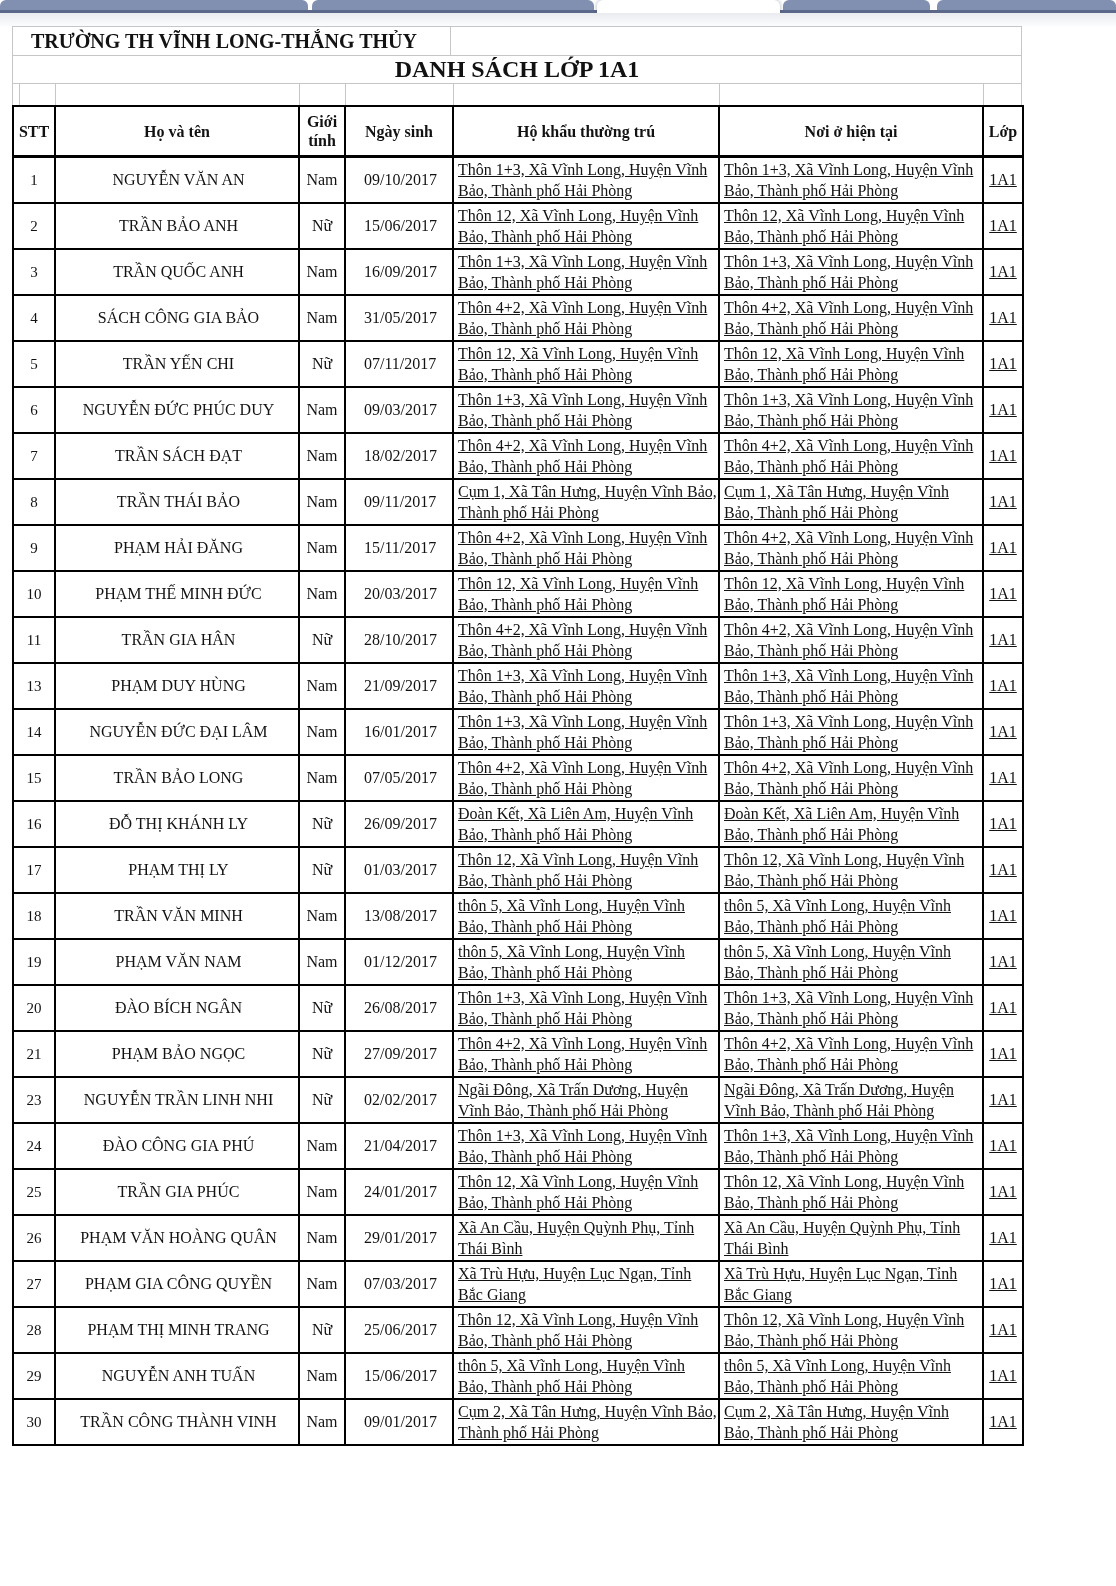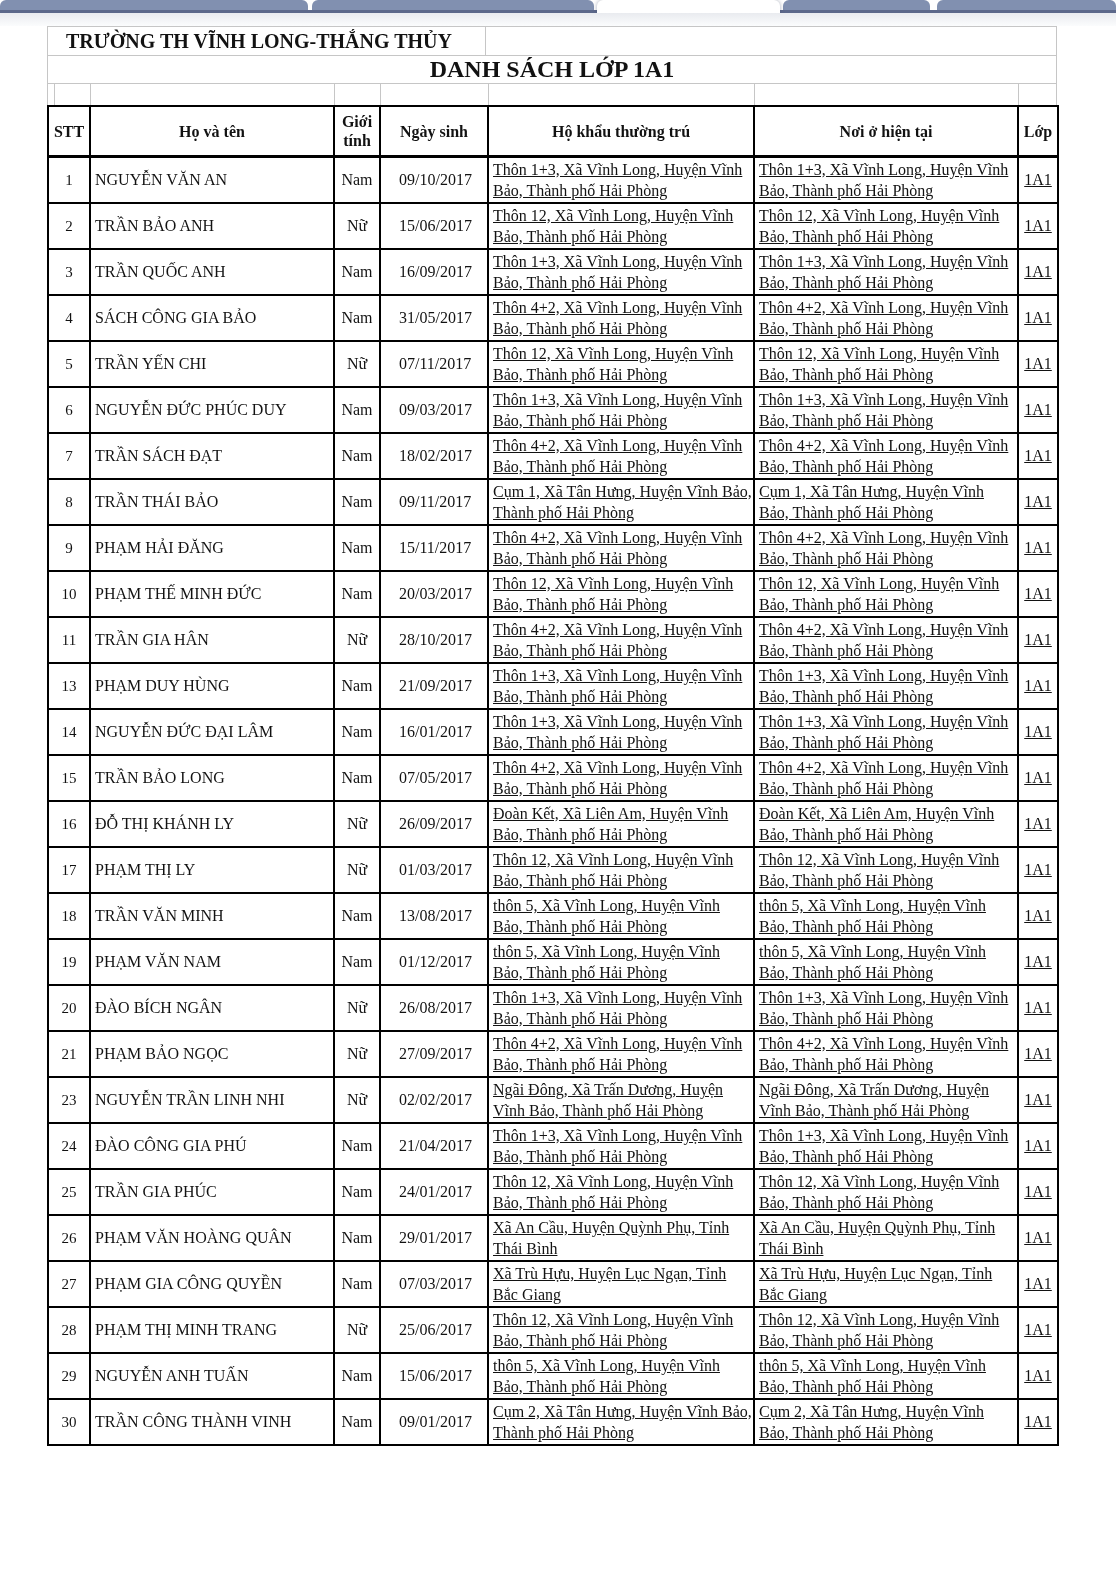--- a/index.html
+++ b/index.html
@@ -11,38 +11,38 @@
   .tab{position:absolute;top:0;height:10px;background:#8190b0;border-radius:6px 6px 0 0;z-index:1;}
   .tab.active{height:13px;background:#ffffff;z-index:2;box-shadow:0 0 4px rgba(60,70,100,.45);}
   .tab:nth-of-type(1){left:0;width:308px;}
   .tab:nth-of-type(2){left:312px;width:282px;}
   .tab:nth-of-type(3){left:597px;width:183px;}
   .tab:nth-of-type(4){left:783px;width:147px;}
   .tab:nth-of-type(5){left:937px;width:179px;}
   .chromegap{height:13px;background:linear-gradient(#e9ebef,#fbfcfd);}
 
   
-  .doc{position:absolute;left:12px;top:26px;width:1010px;margin-left:35px;}
+  .doc{position:absolute;left:12px;top:26px;width:1010px;}
   .trow1{display:flex;height:29px;border:1px solid #c6c6c6;border-bottom:none;box-sizing:border-box;}
   .trow1 .school{width:438px;border-right:1px solid #c6c6c6;box-sizing:border-box;
     font-weight:bold;font-size:20px;display:flex;align-items:center;padding-left:18px;white-space:nowrap;}
   .trow1 .blank{flex:1;}
   .trow2{height:28px;border:1px solid #c6c6c6;border-bottom:none;box-sizing:border-box;
     font-weight:bold;font-size:24px;text-align:center;line-height:27px;white-space:nowrap;}
   .sprow{position:relative;height:22px;border:1px solid #c6c6c6;border-bottom:none;box-sizing:border-box;}
   .sprow .v{position:absolute;top:0;bottom:0;width:1px;background:#c6c6c6;}
 
   table.roster{border-collapse:collapse;table-layout:fixed;width:1010px;}
   .roster th,.roster td{border:2px solid #000;overflow:hidden;}
   .roster thead th{font-size:16px;font-weight:bold;text-align:center;height:48px;
     border-bottom:3px solid #000;padding:0 2px;line-height:19px;}
   .roster tbody tr{height:45.8px;}
   .roster td{font-size:16px;vertical-align:middle;}
   td.c-stt{text-align:center;font-size:15px;}
-  td.c-name{padding-left:4px;}
+  td.c-name{padding-left:4px;text-align:center;}
   td.c-gender{text-align:center;}
   td.c-dob{padding-left:18px;}
   td.c-addr{padding:1px 1px 1px 4px;line-height:21px;text-decoration:underline;}
   td.c-cls{text-align:center;text-decoration:underline;}
 </style>
 </head>
 <body>
 
 <div class="tabbar">
 

